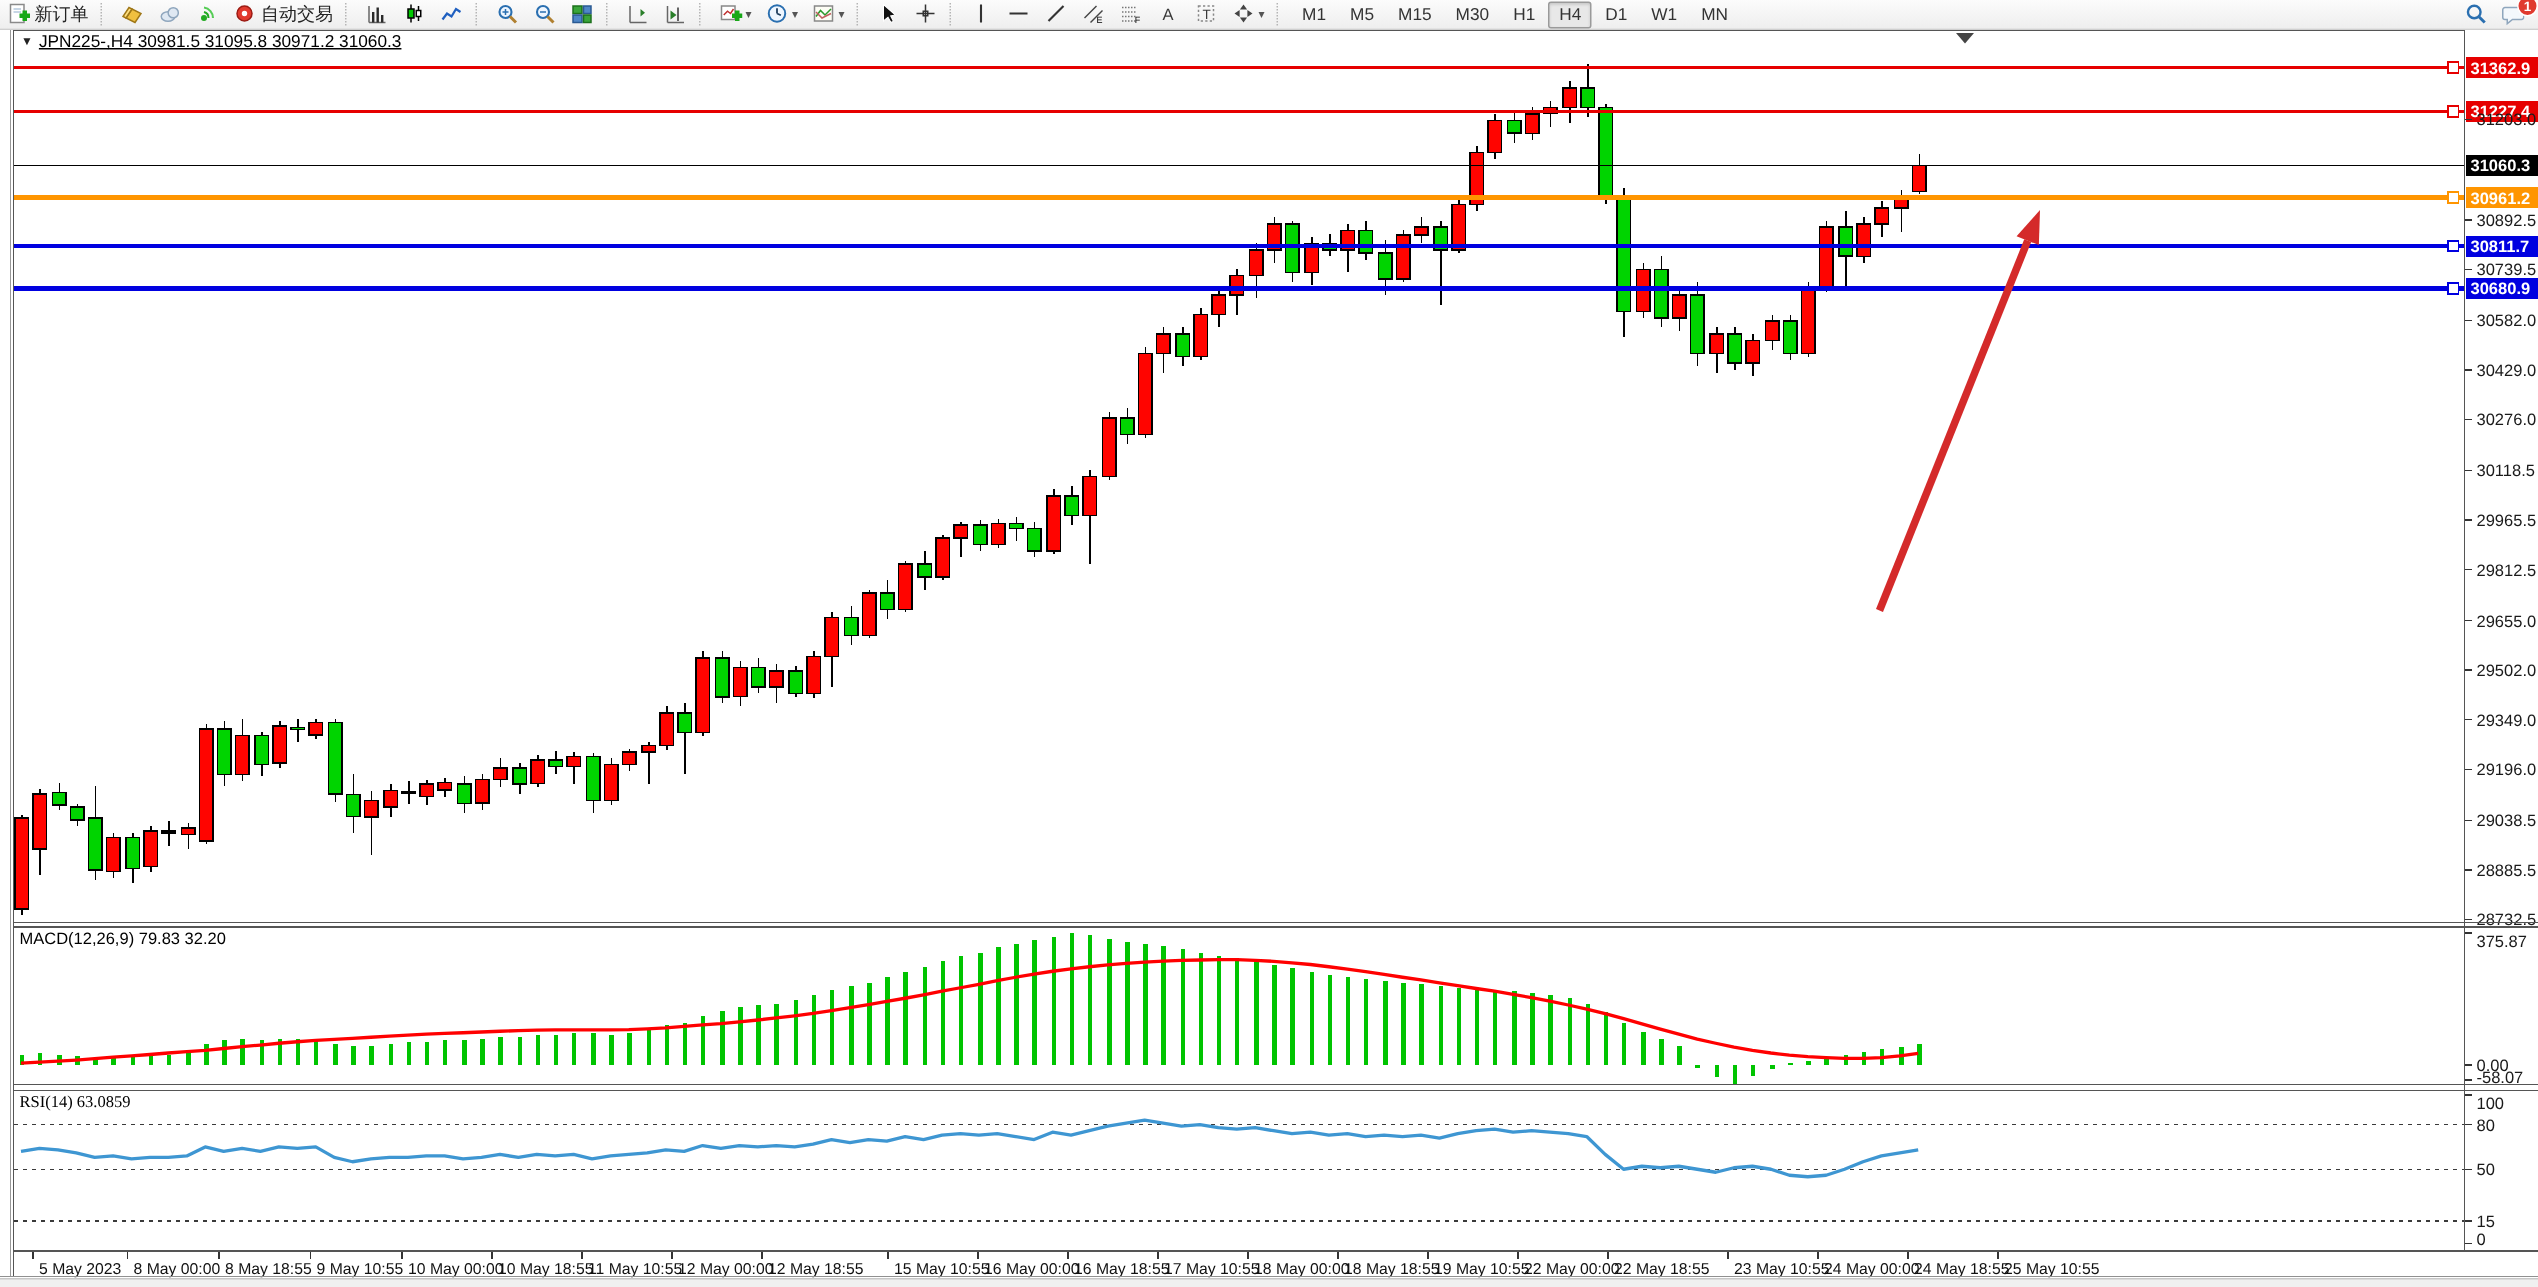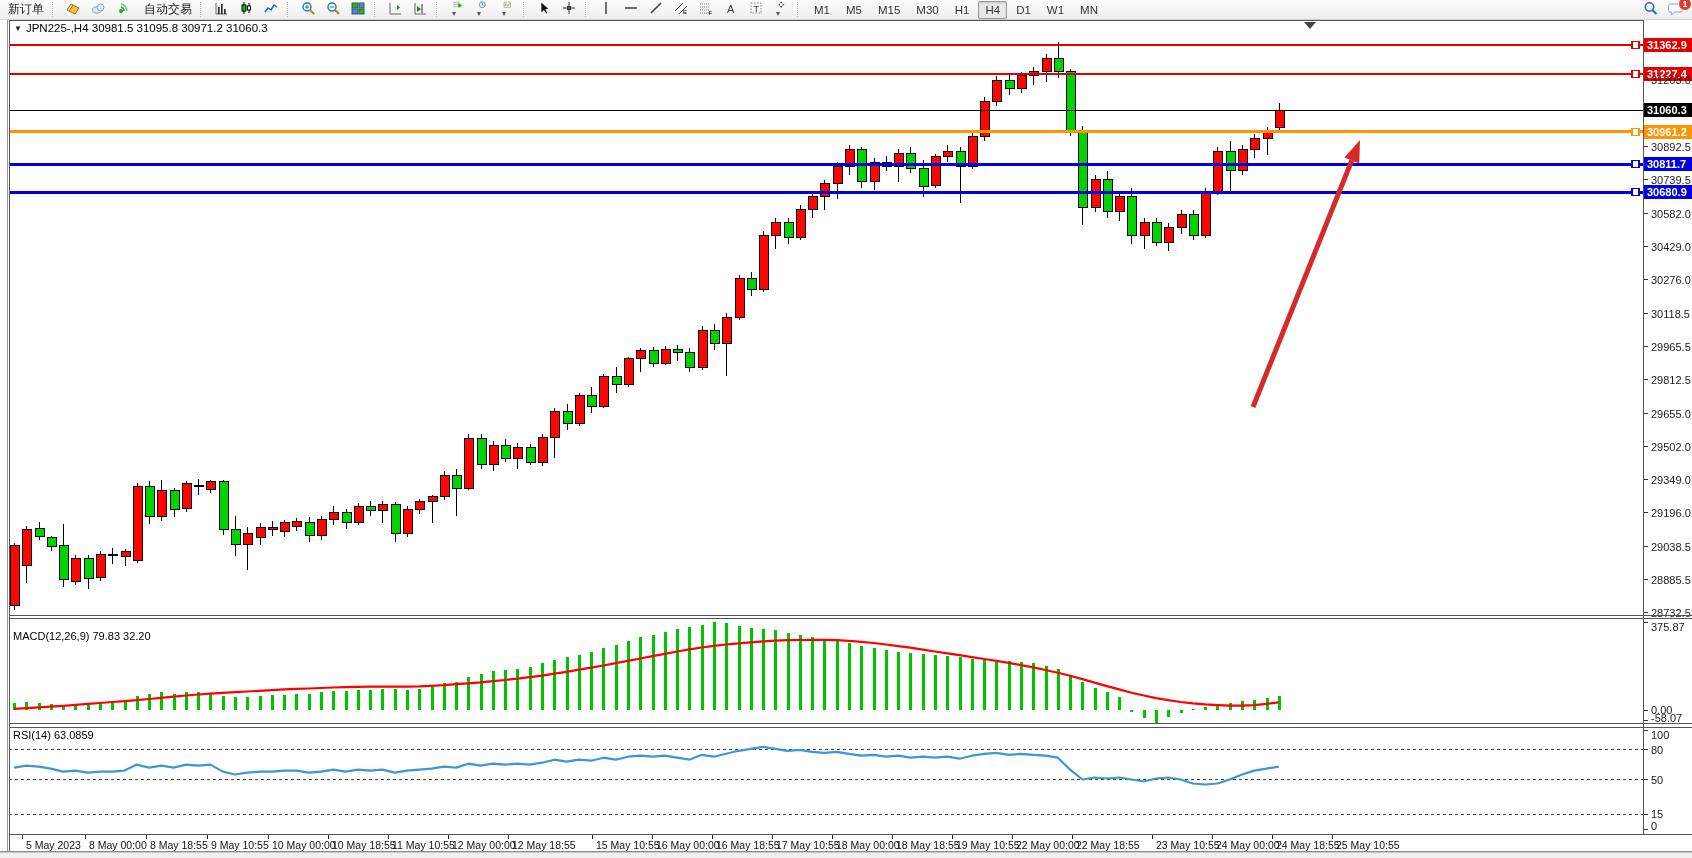--- a/index.html
+++ b/index.html
@@ -1,31 +1,31 @@
 <!DOCTYPE html>
 <html><head>
 <meta charset="utf-8">
 <style>
   html,body{margin:0;padding:0;background:#f0f0f0;width:1692px;height:858px;overflow:hidden;
     font-family:"Liberation Sans",sans-serif;-webkit-font-smoothing:antialiased;}
   #stage{position:relative;width:1692px;height:858px;background:#fff;}
   
   .toolbar{position:absolute;left:0;top:0;width:1692px;height:19px;background:linear-gradient(#fcfcfc,#eeeeee);
     border-bottom:1px solid #cfcfcf;display:flex;align-items:center;font-size:12px;color:#222;z-index:5;}
-  .tbitem{display:flex;align-items:flex-start;height:17px;padding:0 4px;margin:0 1px;border-radius:2px;cursor:default;white-space:nowrap;flex-direction:column;}
+  .tbitem{display:flex;align-items:center;height:17px;padding:0 4px;margin:0 1px;border-radius:2px;cursor:default;white-space:nowrap;}
   .tbitem .lbl{margin-left:3px;}
   .tbsep{width:5px;height:15px;margin:0 3px;border-left:1px dotted #b5b5b5;}
   .caret{font-size:8px;color:#555;margin-left:2px;}
   .tf{padding:0 6px;height:16px;line-height:16px;margin:0 1px;color:#333;font-size:11.5px;border:1px solid transparent;border-radius:2px;}
   .tf.active{background:#e8e8e8;border:1px solid #9a9a9a;box-shadow:inset 0 1px 2px rgba(0,0,0,.15);text-align:right;}
   .tbright{position:absolute;right:4px;top:1px;display:flex;align-items:center;height:17px;}
   .badge{position:absolute;right:-5px;top:-4px;background:#e03a2f;color:#fff;border-radius:50%;
     width:12px;height:12px;font-size:9px;line-height:12px;text-align:center;font-weight:bold;border:1px solid #fff;}
   
-  .ohlcline{position:absolute;left:14px;top:22px;font-size:11.5px;color:#000;z-index:3;}
+  .ohlcline{position:absolute;left:14px;top:22px;font-size:11.5px;color:#000;z-index:3;text-decoration:underline;}
   .tri{display:inline-block;font-size:8px;color:#222;margin-right:4px;vertical-align:1px;}
   .indlabel{position:absolute;left:13px;font-size:11px;color:#000;z-index:3;}
   #chart-svg{position:absolute;left:0;top:19px;z-index:1;}
   .bottomstrip{position:absolute;left:0;top:852px;width:1692px;height:6px;background:#f0f0f0;border-top:1px solid #c8c8c8;}
 </style>
 </head>
 <body>
 
 <div id="stage">
 
@@ -242,22 +242,22 @@
             <path d="M1.5 3 h11 a1.5 1.5 0 0 1 1.5 1.5 v5 a1.5 1.5 0 0 1 -1.5 1.5 h-6 l-3.5 2.8 v-2.8 h-1.5 a1.5 1.5 0 0 1 -1.5 -1.5 v-5 a1.5 1.5 0 0 1 1.5 -1.5 z" fill="#f4f8fc" stroke="#8fa6bd" transform="translate(0.5,0)"></path>
           </svg>
         <span class="badge">1</span>
       </span>
     </div>
   </div>
 
   <div class="ohlcline">
     <span class="tri">▼</span><span>JPN225-,H4  30981.5 31095.8 30971.2 31060.3</span>
   </div>
-  <div class="indlabel" style="top:620px;margin-top:10px;">MACD(12,26,9) 79.83 32.20</div>
-  <div class="indlabel" style="top:729px;">RSI(14) 63.0859</div>
+  <div class="indlabel" style="top:620px;">MACD(12,26,9) 79.83 32.20</div>
+  <div class="indlabel" style="top:729px;font-family:Liberation Serif, serif;">RSI(14) 63.0859</div>
 
   <svg id="chart-svg" width="1692" height="839">
       <g transform="translate(0,-19)">
         <rect x="9" y="20" width="1683" height="831" fill="#ffffff"></rect>
         <g shape-rendering="crispEdges">
           <line x1="14.5" y1="543.3" x2="14.5" y2="610.2" stroke="#000"></line>
           <rect x="10" y="545.4" width="9" height="60.5" fill="#FF0400" stroke="#000" stroke-width="1"></rect>
           <line x1="26.5" y1="526.0" x2="26.5" y2="583.2" stroke="#000"></line>
           <rect x="22" y="529.2" width="9" height="36.7" fill="#FF0400" stroke="#000" stroke-width="1"></rect>
           <line x1="39.5" y1="521.7" x2="39.5" y2="540.0" stroke="#000"></line>

